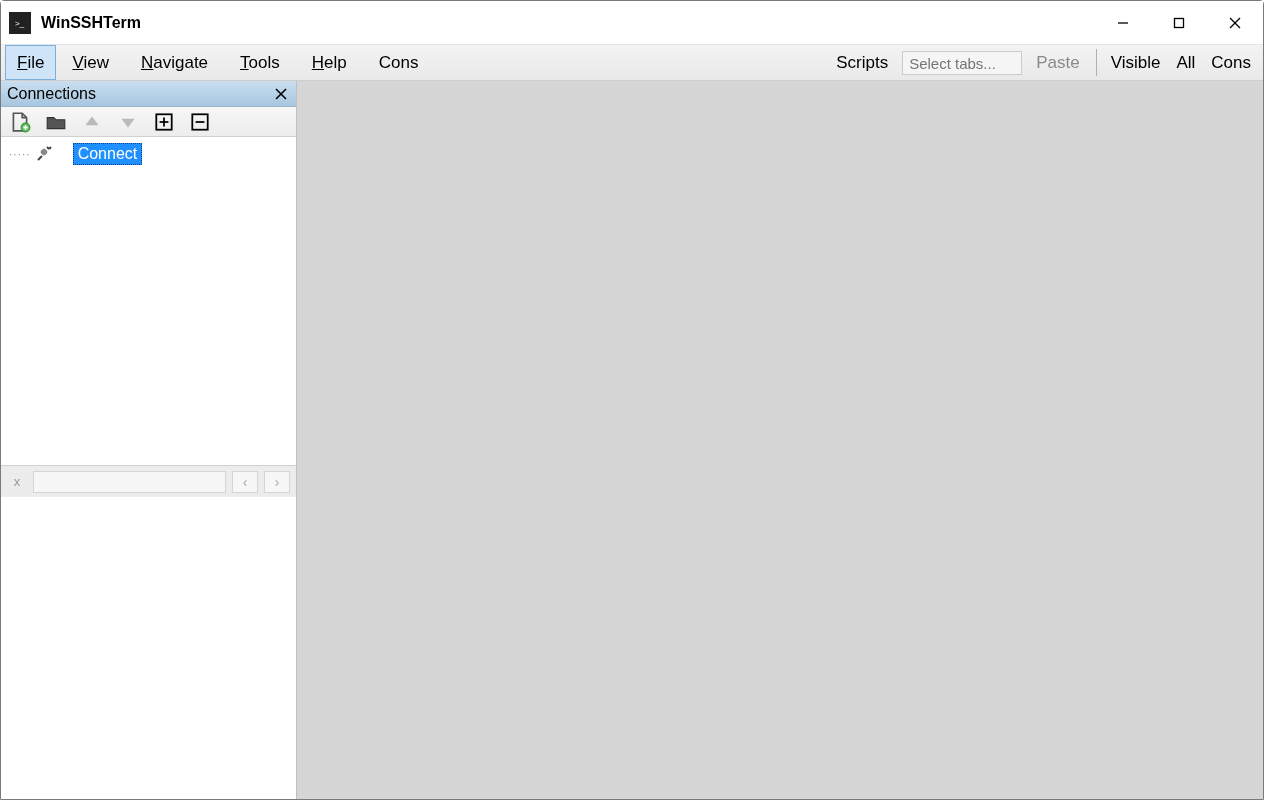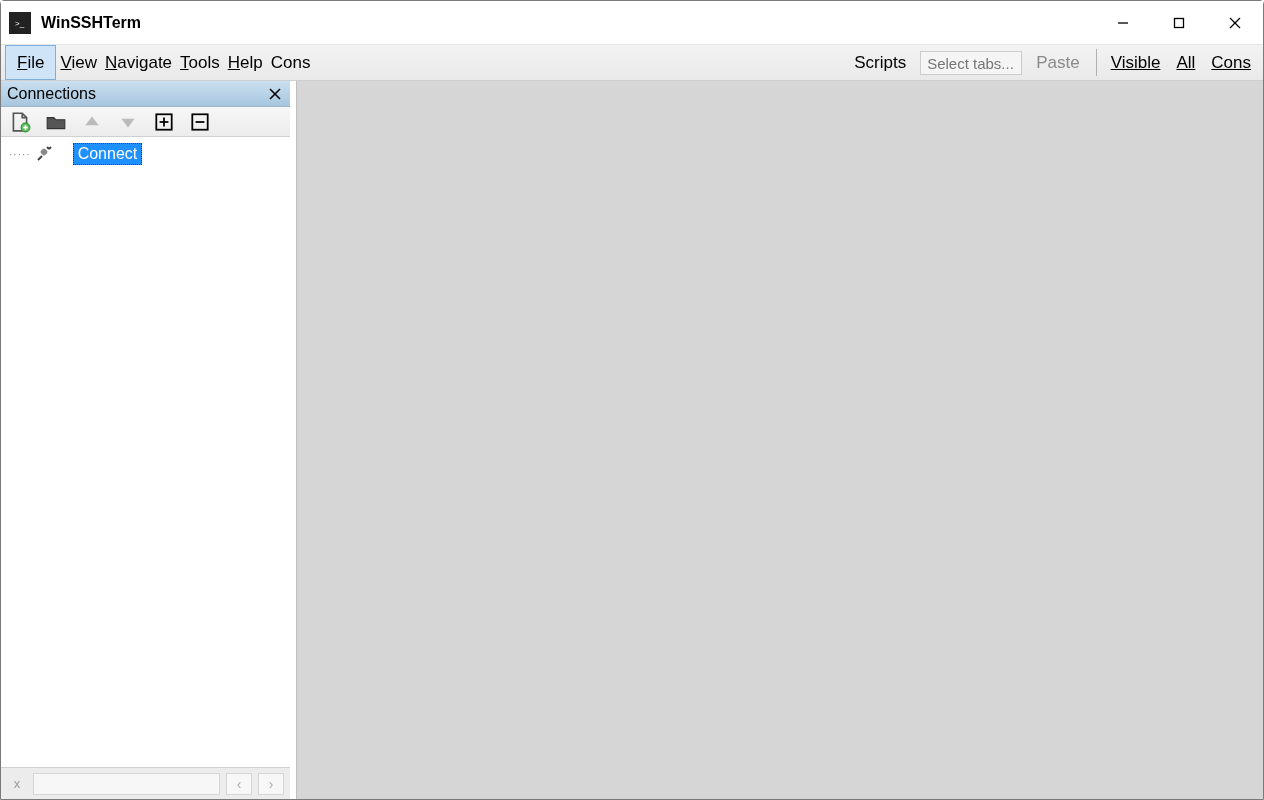--- a/index.html
+++ b/index.html
@@ -9,32 +9,32 @@
   .titlebar { height:44px; display:flex; align-items:center; padding:0 0 0 8px; background:#fff; border-bottom:1px solid #e5e5e5; }
   .titlebar .app-icon { width:22px; height:22px; background:#222; margin-right:10px; display:flex; align-items:center; justify-content:center; }
   .titlebar .app-icon svg { width:14px; height:14px; }
   .titlebar .title { font-size:16px;font-weight:bold; }
   .titlebar .spacer { flex:1; }
   .winctrls { display:flex; height:100%; }
   .winbtn { width:56px; display:flex; align-items:center; justify-content:center; }
   .winbtn svg { width:14px; height:14px; }
   
   .menubar { height:36px; background:linear-gradient(to bottom, #f3f3f3, #e9e9e9); border-bottom:1px solid #cfcfcf; display:flex; align-items:stretch; padding:0 4px; }
-  .menuitem { padding:0 4px; display:flex; align-items:center; font-size:17px; }
+  .menuitem { padding:0 16px; display:flex; align-items:center; font-size:17px; }
   .menuitem.active { background:#cfe4f7; border:1px solid #7ab0db; padding:16px 11px; }
   .mn u { text-decoration: underline; }
   .menubar .spacer { flex:1; }
   .scripts { padding:0 10px; display:flex; align-items:center; font-size:17px; }
-  .tabsel { width:102px; height:24px; margin:6px 4px; border:1px solid #ccc; background:#f5f5f5; color:#a16207; font-size:15px; padding:2px 6px; }
+  .tabsel { width:120px; height:24px; margin:6px 4px; border:1px solid #ccc; background:#f5f5f5; color:#a16207; font-size:15px; padding:2px 6px; }
   .pastebtn { color:#8a8a8a; padding:0 10px; display:flex; align-items:center; font-size:17px; }
   .vsep { width:1px; background:#b0b0b0; margin:4px 6px; }
-  .rbtn { padding:0 8px; display:flex; align-items:center; font-size:17px;text-decoration:underline; }
+  .rbtn { padding:0 8px; display:flex; align-items:center; font-size:17px; }
   
   .client { flex:1; display:flex; min-height:0; }
-  .sidebar { width:296px; display:flex; flex-direction:row; border-right:1px solid #c0c0c0; background:#fff; }
+  .sidebar { width:296px; display:flex; flex-direction:column; border-right:1px solid #c0c0c0; background:#fff; }
   .panel-header { background:linear-gradient(to bottom, #cadff0, #a7c6df); height:26px; display:flex; align-items:center; padding:0 6px; font-size:16px; border-bottom:1px solid #9bb5cb; }
   .panel-header.config { background:linear-gradient(to bottom, #ebf3f9, #d5e4ef); }
   .panel-header .close { margin-left:auto; width:18px; height:18px; display:flex; align-items:center; justify-content:center; }
   .conn-toolbar { height:30px; background:linear-gradient(to bottom, #f7f7f7, #ececec); border-bottom:1px solid #d0d0d0; display:flex; align-items:center; gap:14px; padding:0 8px; }
   .tbicon { width:22px; height:22px; display:flex; align-items:center; justify-content:center; }
   .tbicon.disabled svg { opacity:.35; }
   .tree { flex:1; background:#fff; padding:6px 4px; min-height:200px; overflow:auto; }
   .tree-row { display:flex; align-items:center; gap:4px; }
   .dots { color:#888; letter-spacing:1px; font-size:10px; padding-left:4px; }
   .plugicon { width:18px; height:18px; display:flex; align-items:center; justify-content:center; }

